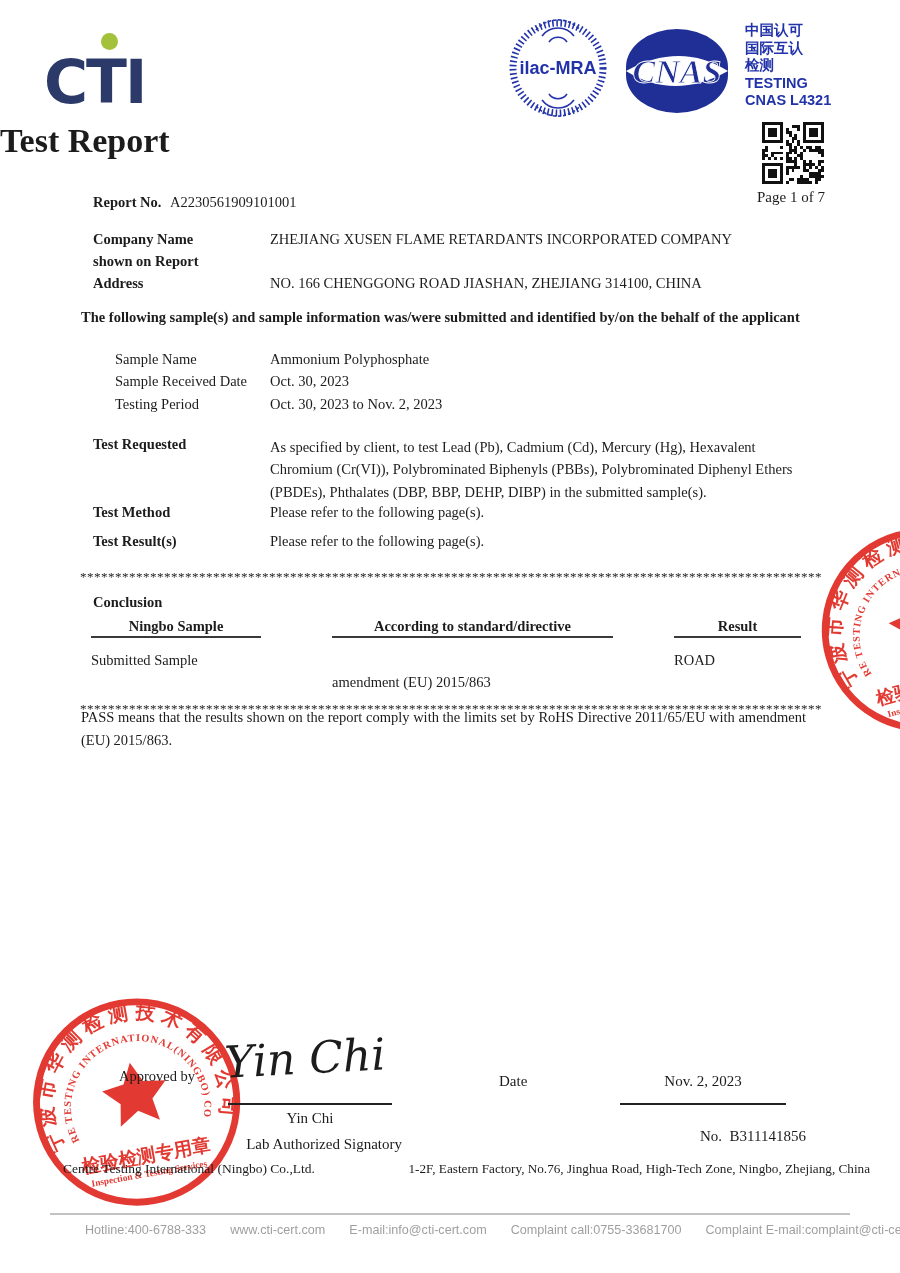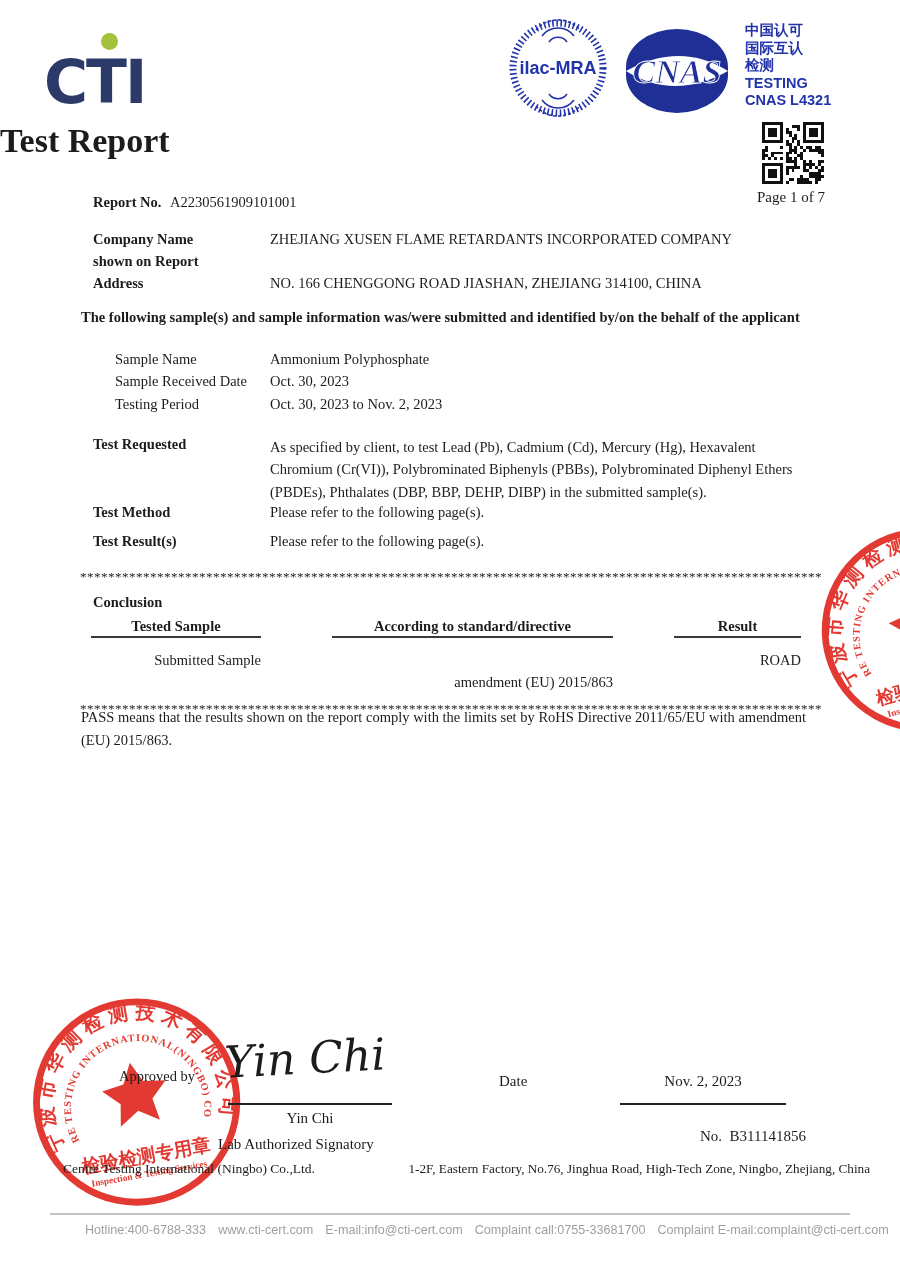--- a/index.html
+++ b/index.html
@@ -22,41 +22,41 @@
   .lbl{left:81px;font-weight:bold;font-size:14.5px;white-space:nowrap;margin-left:12px;}
   .lbl-n{left:81px;font-weight:normal;font-size:14.5px;white-space:nowrap;margin-left:34px;}
   .val{left:270px;font-size:14.5px;white-space:nowrap;}
   .wrap{white-space:normal;}
   .intro{left:81px;top:306px;width:752px;font-weight:bold;font-size:14.5px;line-height:23px;}
   .sep{left:80px;width:742px;font-size:13px;letter-spacing:0.5px;white-space:nowrap;overflow:hidden;}
 
   
   .th{top:618px;font-weight:bold;font-size:14.5px;text-align:center;}
   .thline{top:636px;border-top:2px solid #3a3a3a;height:0;}
-  .td{font-size:14.5px;text-align:right;}
+  .td{font-size:14.5px;text-align:left;}
 
   .note{left:81px;top:706px;width:742px;font-size:14.5px;line-height:23px;}
 
   
   .approved{left:119px;top:1068px;font-size:14.5px;}
   .sig{left:225px;top:1032px;width:180px;height:70px;font-style:italic;
        font-family:"DejaVu Serif",serif;font-size:44px;transform:rotate(-3deg);}
   .sigline{left:228px;top:1103px;width:164px;border-top:2px solid #222;height:0;}
   .signame{left:228px;top:1110px;width:164px;text-align:center;font-size:15px;}
-  .sigrole{left:218px;top:1136px;width:184px;text-align:left;font-size:15px;white-space:nowrap;}
+  .sigrole{left:218px;top:1136px;width:184px;text-align:right;font-size:15px;white-space:nowrap;}
   .sigco{left:63px;top:1161px;font-size:13.5px;}
   .datelbl{left:499px;top:1073px;font-size:15px;}
   .dateval{left:620px;top:1073px;width:166px;text-align:center;font-size:15px;}
   .dateline{left:620px;top:1103px;width:166px;border-top:2px solid #222;height:0;}
   .serial{left:700px;top:1128px;font-size:15px;white-space:nowrap;}
   .labaddr{left:380px;top:1161px;width:490px;text-align:right;font-size:13.2px;white-space:nowrap;}
 
   
   .fdiv{left:50px;top:1213px;width:800px;height:2px;background:#c2c2c2;}
-  .frow{left:85px;top:1223px;width:760px;display:flex;gap:12px;
+  .frow{left:85px;top:1223px;width:760px;display:flex;gap:24px;
         font-family:"Liberation Sans",sans-serif;font-size:12.6px;color:#9f9f9f;white-space:nowrap;}
 
   .stamp{opacity:0.92;}
   .stamp text, .stamp textPath{fill:#e02a21;}
 </style>
 </head>
 <body>
 
 <div class="page">
 
@@ -339,21 +339,21 @@
 
   <div class="abs lbl" style="top:504px">Test Method</div>
   <div class="abs val" style="top:504px">Please refer to the following page(s).</div>
 
   <div class="abs lbl" style="top:533px">Test Result(s)</div>
   <div class="abs val" style="top:533px">Please refer to the following page(s).</div>
 
   <div class="abs sep" style="top:569px">************************************************************************************************************************</div>
   <div class="abs lbl" style="top:594px">Conclusion</div>
 
-  <div class="abs th" style="left:91px;width:170px">Tested Sample</div>
+  <div class="abs th" style="left:91px;width:170px">Ningbo Sample</div>
   <div class="abs th" style="left:332px;width:281px">According to standard/directive</div>
   <div class="abs th" style="left:674px;width:127px">Result</div>
   <div class="abs thline" style="left:91px;width:170px"></div>
   <div class="abs thline" style="left:332px;width:281px"></div>
   <div class="abs thline" style="left:674px;width:127px"></div>
 
   <div class="abs td" style="left:91px;top:652px;width:170px">Submitted Sample</div>
   <div class="abs td" style="left:332px;top:674px;width:281px">amendment (EU) 2015/863</div>
   <div class="abs td" style="left:674px;top:652px;width:127px">ROAD</div>
 

